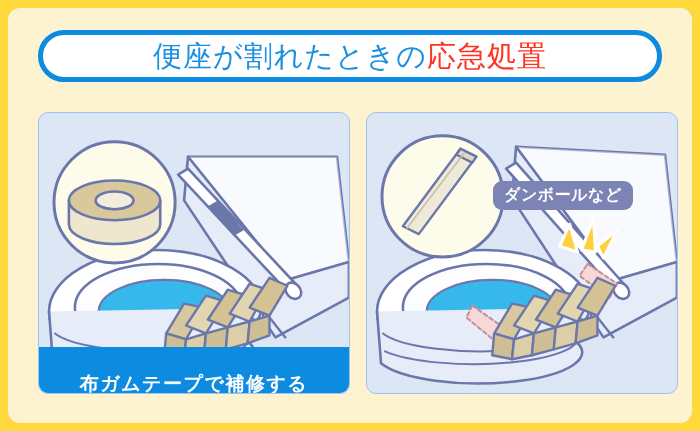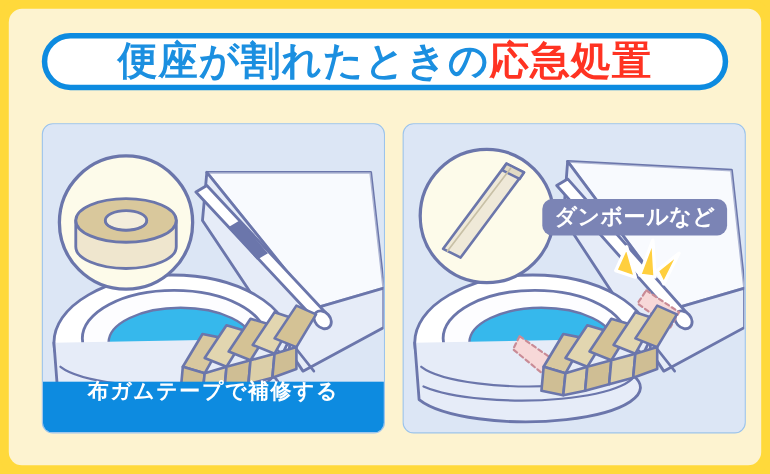--- a/index.html
+++ b/index.html
@@ -14,48 +14,48 @@
     position:absolute;left:8px;top:8px;width:684px;height:415px;
     box-sizing:border-box;background:#FDF3D0;border-radius:12px;
   }
 
   
   .title-pill{
     position:absolute;left:30px;top:22px;width:624px;height:52px;
     box-sizing:border-box;background:#FFFFFF;border:5px solid #0D8BE0;
     border-radius:26px;display:flex;align-items:center;justify-content:center;
   }
-  .title-text{font-size:36px;font-weight:bold;letter-spacing:1px;
+  .title-text{font-size:29px;font-weight:normal;letter-spacing:1px;
     color:#1B8FE0;white-space:nowrap;line-height:1;}
   .title-text .accent{color:#FF3322;}
 
   
   .panel{
     position:absolute;top:104px;width:312px;height:282px;
     box-sizing:border-box;background:#DCE6F5;border:1.5px solid #9CC4EC;
     border-radius:10px;overflow:hidden;
   }
   .panel.left{left:30px;}
   .panel.right{left:358px;}
   .scene{position:absolute;left:0;top:0;width:100%;height:100%;}
   .scene svg{display:block;width:100%;height:100%;}
 
   
   .caption{
     position:absolute;left:0;bottom:0;width:100%;height:46px;
-    background:#0D8BE0;display:flex;align-items:flex-start;justify-content:center;
+    background:#0D8BE0;display:flex;align-items:flex-end;justify-content:center;
   }
   .caption-text{color:#FFFFFF;font-size:19px;font-weight:bold;
     letter-spacing:1.5px;white-space:nowrap;line-height:1;}
 
   
   .tooltip{
     position:absolute;left:126px;top:68px;
     background:#7B84B5;color:#FFFFFF;border-radius:9px;
-    padding:6px 11px 7px 11px;font-size:20px;font-weight:bold;
+    padding:6px 11px 7px 11px;font-size:16px;font-weight:bold;
     letter-spacing:0.5px;white-space:nowrap;line-height:1;z-index:6;
   }
 </style>
 </head>
 <body>
 
 <div id="root">
   <div class="inner-card">
 
     <div class="title-pill">

